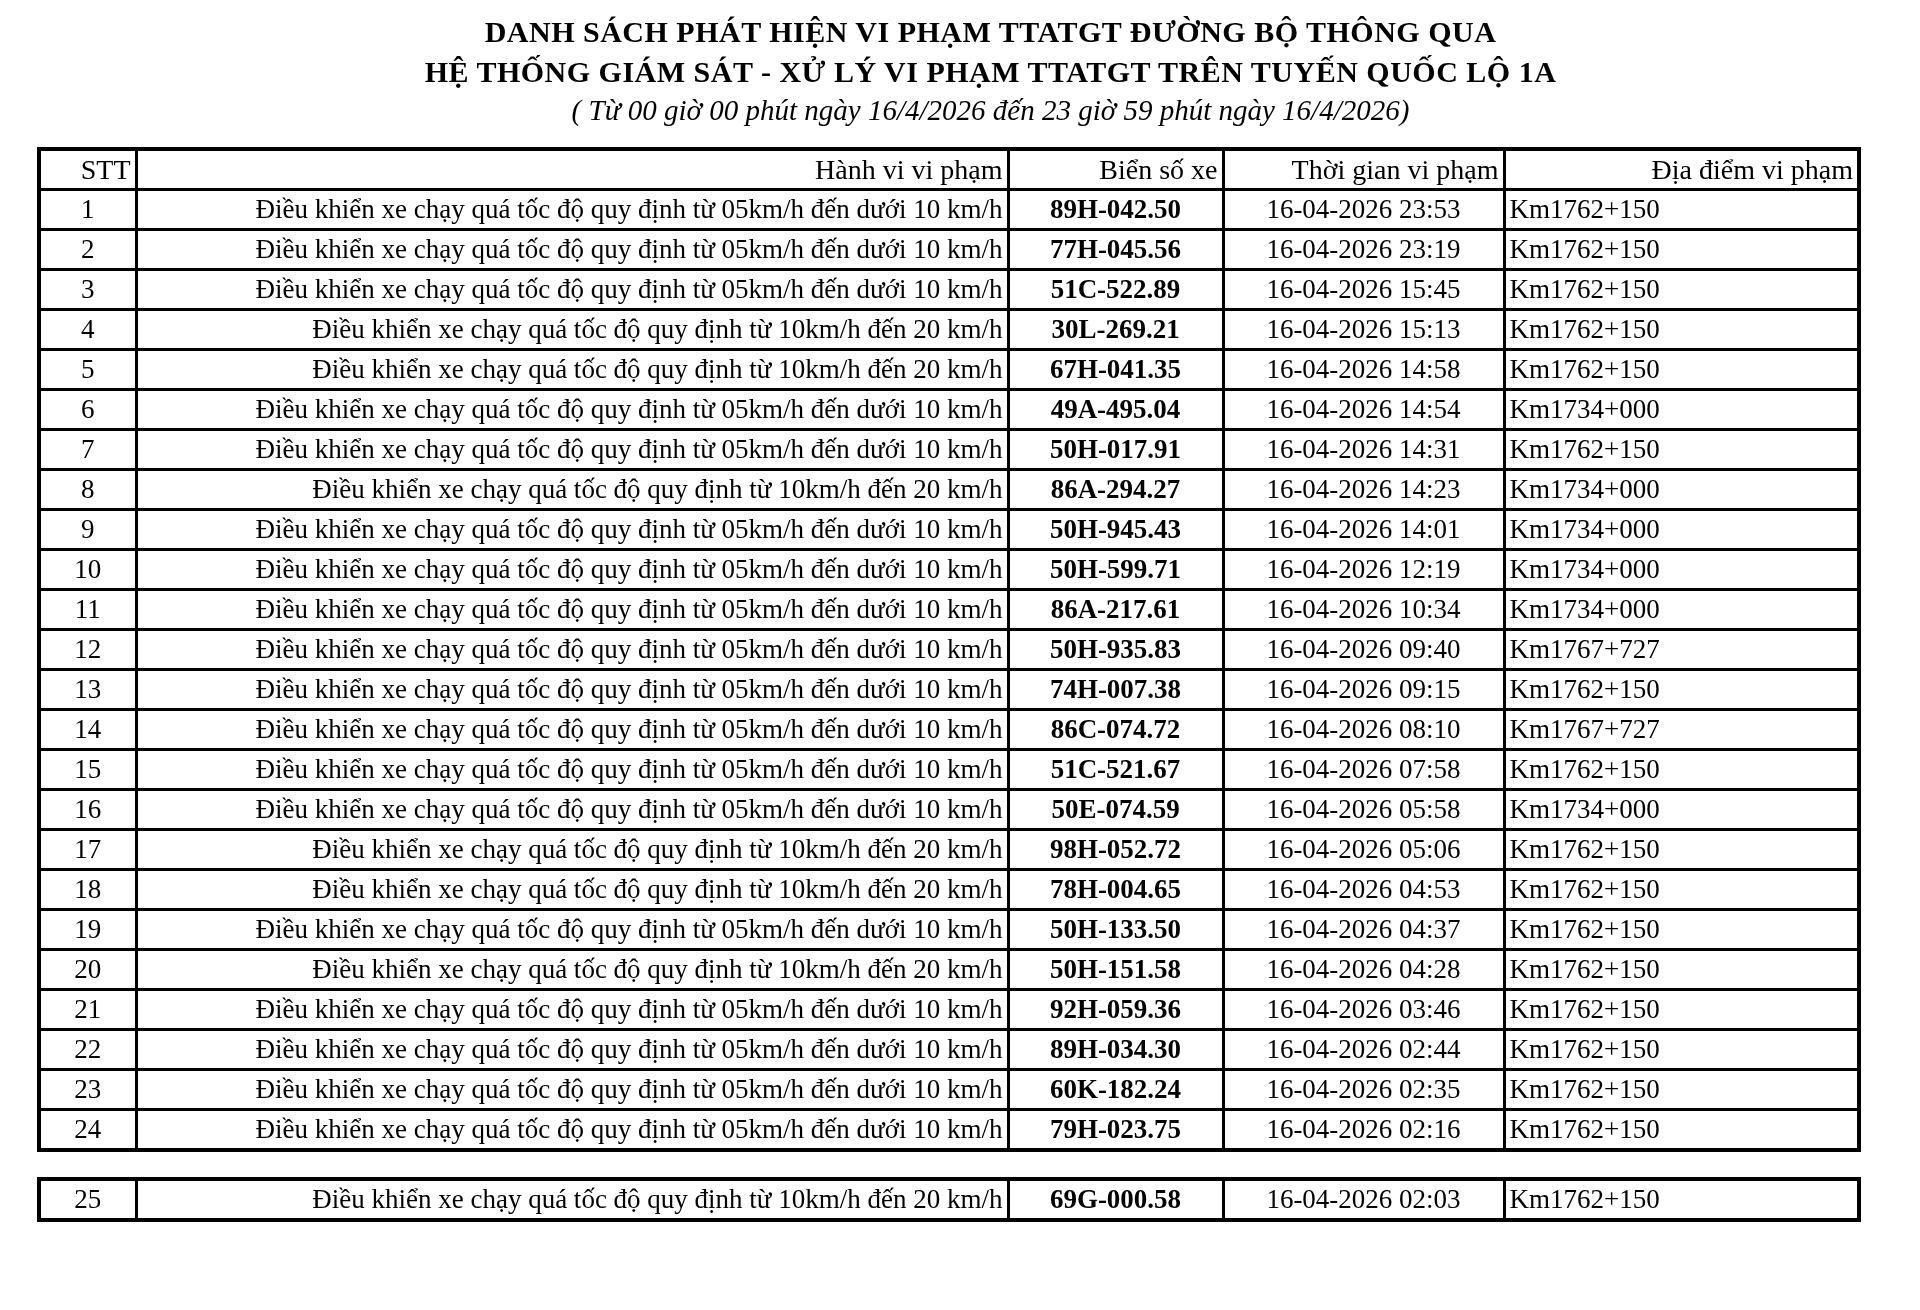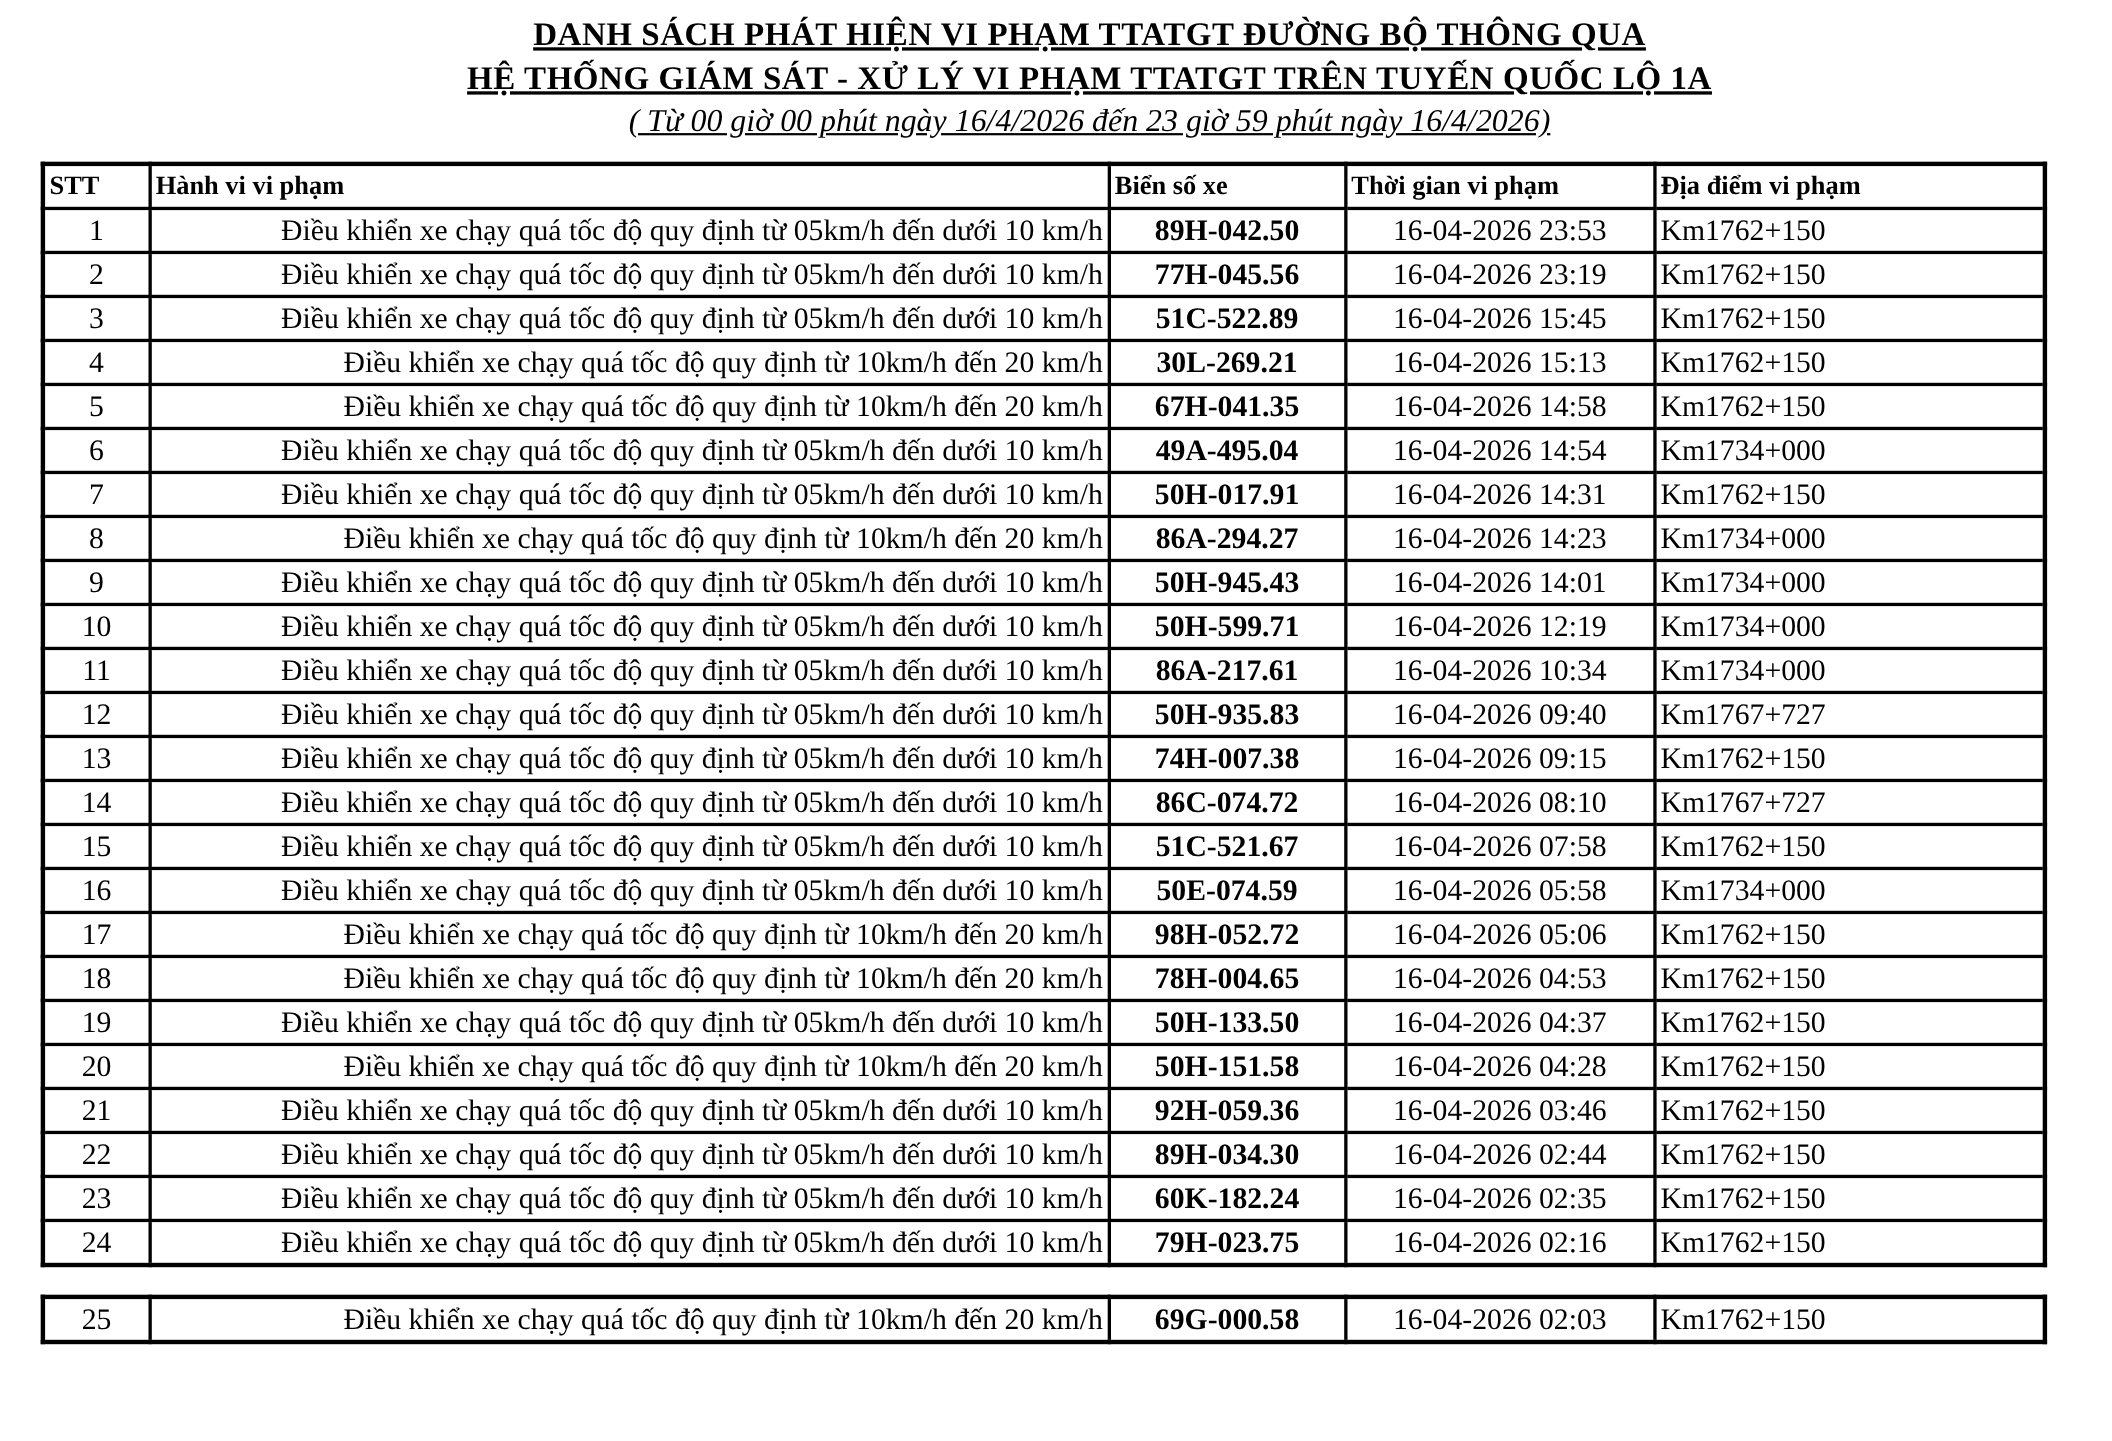--- a/index.html
+++ b/index.html
@@ -13,21 +13,20 @@
     position: relative;
     width: 1920px;
     height: 1310px;
     background: #ffffff;
     overflow: hidden;
   }
   .heading {
     padding-top: 12px;
     padding-left: 61px;   
     text-align: center;
-    text-decoration: underline;
   }
   .title-line {
     font-size: 30px;
     font-weight: bold;
     line-height: 40px;
     letter-spacing: 0.5px;
   }
   .subtitle {
     font-size: 29px;
     font-style: italic;
@@ -41,25 +40,25 @@
     margin-left: 37px;
     background: #ffffff;
   }
   table.viol.main { margin-top: 18px; }
   table.viol.secondary { margin-top: 25px; }
   table.viol, table.viol th, table.viol td {
     border: 3px solid #000000;
   }
   table.viol { border-width: 4px; }
   table.viol th {
-    font-size: 24px;
-    font-weight: bold;
+    font-size: 28px;
+    font-weight: normal;
     height: 37px;
     padding: 0 4px;
-    text-align: left;
+    text-align: right;
     vertical-align: middle;
   }
   table.viol td {
     font-size: 27px;
     height: 37px;
     padding: 0 4px;
     vertical-align: middle;
     white-space: nowrap;
     overflow: hidden;
   }

